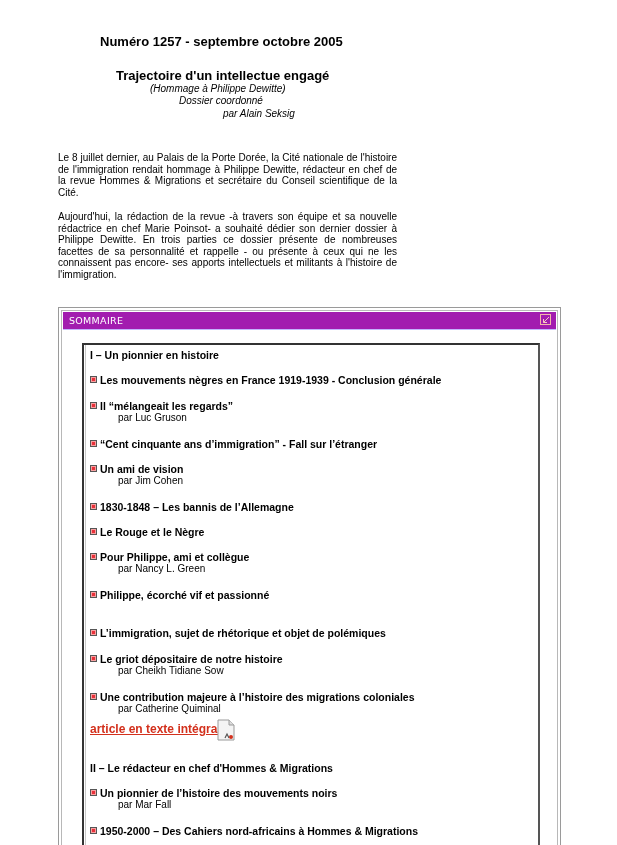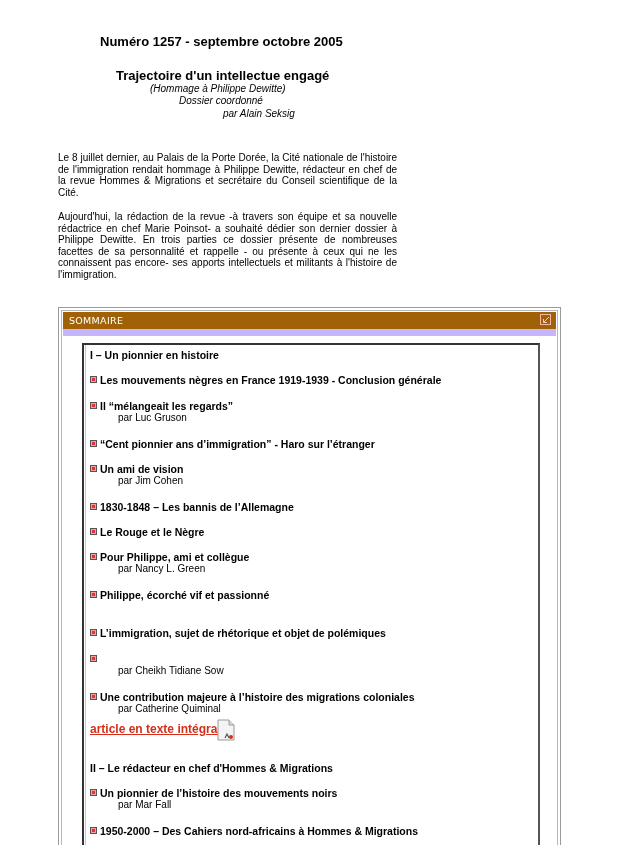--- a/index.html
+++ b/index.html
@@ -22,21 +22,21 @@
       position: absolute; left: 58px; width: 339px;
       font-size: 10px; line-height: 11.6px; text-align: justify;
     }
     .outer-box {
       position: absolute; left: 58px; top: 307px; width: 503px; height: 560px;
       border: 1px solid #9a9a9a; box-shadow: inset 0 0 0 2px #fff, inset 0 0 0 3px #b8b8b8;
       box-sizing: border-box;
     }
     .header-bar {
       position: absolute; left: 4px; top: 4px; right: 4px; height: 17px;
-      background: #a16207; border-bottom: 7px solid #c4b5fd;
+      background: #a21caf; border-bottom: 1px solid #c4b5fd;
     }
     .header-label {
       position: absolute; left: 6px; top: 3px;
       font-size: 9.5px; color: #ffffff; letter-spacing: 0.3px;
       font-family: "DejaVu Sans", sans-serif;
     }
     .collapse-btn {
       position: absolute; right: 5px; top: 2px; width: 11px; height: 11px;
       border: 1px solid #f3b5aa; box-sizing: border-box;
     }
@@ -94,21 +94,21 @@
     <div class="entry section" style="top:0;">I – Un pionnier en histoire</div>
 
     <div class="entry" style="top:25px;">
       <span class="bullet"></span><span class="t">Les mouvements nègres en France 1919-1939 - Conclusion générale</span>
     </div>
     <div class="entry" style="top:51px;">
       <span class="bullet"></span><span class="t">Il “mélangeait les regards”</span>
       <span class="a">par Luc Gruson</span>
     </div>
     <div class="entry" style="top:89px;">
-      <span class="bullet"></span><span class="t">“Cent pionnier ans d’immigration” - Haro sur l’étranger</span>
+      <span class="bullet"></span><span class="t">“Cent cinquante ans d’immigration” - Fall sur l’étranger</span>
     </div>
     <div class="entry" style="top:114px;">
       <span class="bullet"></span><span class="t">Un ami de vision</span>
       <span class="a">par Jim Cohen</span>
     </div>
     <div class="entry" style="top:152px;">
       <span class="bullet"></span><span class="t">1830-1848 – Les bannis de l’Allemagne</span>
     </div>
     <div class="entry" style="top:177px;">
       <span class="bullet"></span><span class="t">Le Rouge et le Nègre</span>
@@ -117,21 +117,21 @@
       <span class="bullet"></span><span class="t">Pour Philippe, ami et collègue</span>
       <span class="a">par Nancy L. Green</span>
     </div>
     <div class="entry" style="top:240px;">
       <span class="bullet"></span><span class="t">Philippe, écorché vif et passionné</span>
     </div>
     <div class="entry" style="top:278px;">
       <span class="bullet"></span><span class="t">L’immigration, sujet de rhétorique et objet de polémiques</span>
     </div>
     <div class="entry" style="top:304px;">
-      <span class="bullet"></span>
+      <span class="bullet"></span><span class="t">Le griot dépositaire de notre histoire</span>
       <span class="a">par Cheikh Tidiane Sow</span>
     </div>
     <div class="entry" style="top:342px;">
       <span class="bullet"></span><span class="t">Une contribution majeure à l’histoire des migrations coloniales</span>
       <span class="a">par Catherine Quiminal</span>
     </div>
 
     <div class="entry" style="top:374px;">
       <a class="full-link" href="#">article en texte intégral</a>
       <span class="pdf-icon">

